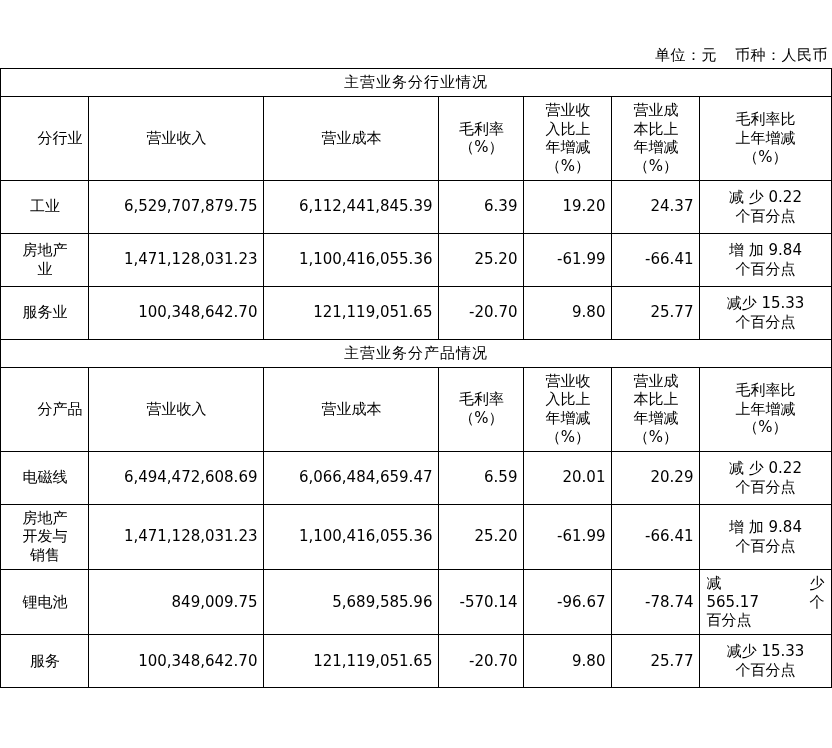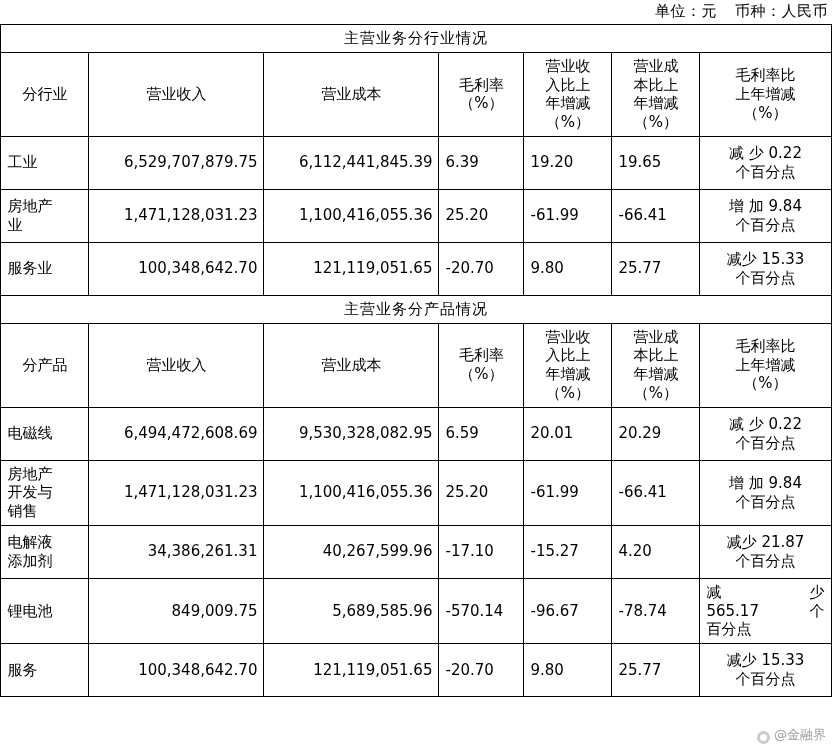--- a/index.html
+++ b/index.html
@@ -19,20 +19,21 @@
     width: 832px;
     height: 748px;
     box-sizing: border-box;
   }
   .unit-line {
     text-align: right;
     font-size: 15px;
     padding: 2px 4px 3px 12px;
     letter-spacing: 0.5px;
     white-space: nowrap;
+    margin-top: 44px;
   }
   .unit-line .gap {
     display: inline-block;
     width: 18px;
   }
   table.main {
     border-collapse: collapse;
     width: 830px;
     margin: 0 auto;
     table-layout: fixed;
@@ -51,35 +52,35 @@
     padding: 6px 4px;
     letter-spacing: 1px;
   }
   .hdr {
     text-align: center;
     font-size: 15px;
     line-height: 1.3;
     height: 74px;
   }
   .hdr-left {
+    text-align: right;
+    padding-left: 8px;
+  }
+  .c-name {
     text-align: center;
     padding-left: 8px;
-  }
-  .c-name {
-    text-align: left;
-    padding-left: 8px;
     font-size: 15px;
     line-height: 1.35;
   }
   .c-num {
     text-align: right;
     font-size: 15px;
   }
   .c-num-r {
-    text-align: left;
+    text-align: right;
     padding-right: 10px;
     font-size: 15px;
   }
   .c-last {
     text-align: center;
     font-size: 15px;
     line-height: 1.35;
   }
   .c-last-just {
     text-align: justify;
@@ -171,21 +172,21 @@
           <div>（%）</div>
         </td>
       </tr>
 
       <tr class="row-tall">
         <td class="c-name">工业</td>
         <td class="c-num">6,529,707,879.75</td>
         <td class="c-num">6,112,441,845.39</td>
         <td class="c-num-r">6.39</td>
         <td class="c-num-r">19.20</td>
-        <td class="c-num-r">19.65</td>
+        <td class="c-num-r">24.37</td>
         <td class="c-last">
           <div>减 少 0.22</div>
           <div>个百分点</div>
         </td>
       </tr>
 
       <tr class="row-tall">
         <td class="c-name">
           <div>房地产</div>
           <div>业</div>
@@ -241,21 +242,21 @@
         <td class="hdr">
           <div>毛利率比</div>
           <div>上年增减</div>
           <div>（%）</div>
         </td>
       </tr>
 
       <tr class="row-tall">
         <td class="c-name">电磁线</td>
         <td class="c-num">6,494,472,608.69</td>
-        <td class="c-num">9,530,328,082.95</td>
+        <td class="c-num">6,066,484,659.47</td>
         <td class="c-num-r">6.59</td>
         <td class="c-num-r">20.01</td>
         <td class="c-num-r">20.29</td>
         <td class="c-last">
           <div>减 少 0.22</div>
           <div>个百分点</div>
         </td>
       </tr>
 
       <tr class="row-xtall">
@@ -268,35 +269,20 @@
         <td class="c-num">1,100,416,055.36</td>
         <td class="c-num-r">25.20</td>
         <td class="c-num-r">-61.99</td>
         <td class="c-num-r">-66.41</td>
         <td class="c-last">
           <div>增 加 9.84</div>
           <div>个百分点</div>
         </td>
       </tr>
 
-      <tr class="row-tall">
-        <td class="c-name">
-          <div>电解液</div>
-          <div>添加剂</div>
-        </td>
-        <td class="c-num">34,386,261.31</td>
-        <td class="c-num">40,267,599.96</td>
-        <td class="c-num-r">-17.10</td>
-        <td class="c-num-r">-15.27</td>
-        <td class="c-num-r">4.20</td>
-        <td class="c-last">
-          <div>减少 21.87</div>
-          <div>个百分点</div>
-        </td>
-      </tr>
 
       <tr class="row-xtall">
         <td class="c-name">锂电池</td>
         <td class="c-num">849,009.75</td>
         <td class="c-num">5,689,585.96</td>
         <td class="c-num-r">-570.14</td>
         <td class="c-num-r">-96.67</td>
         <td class="c-num-r">-78.74</td>
         <td class="c-last-just">
           <div>减 少</div>

